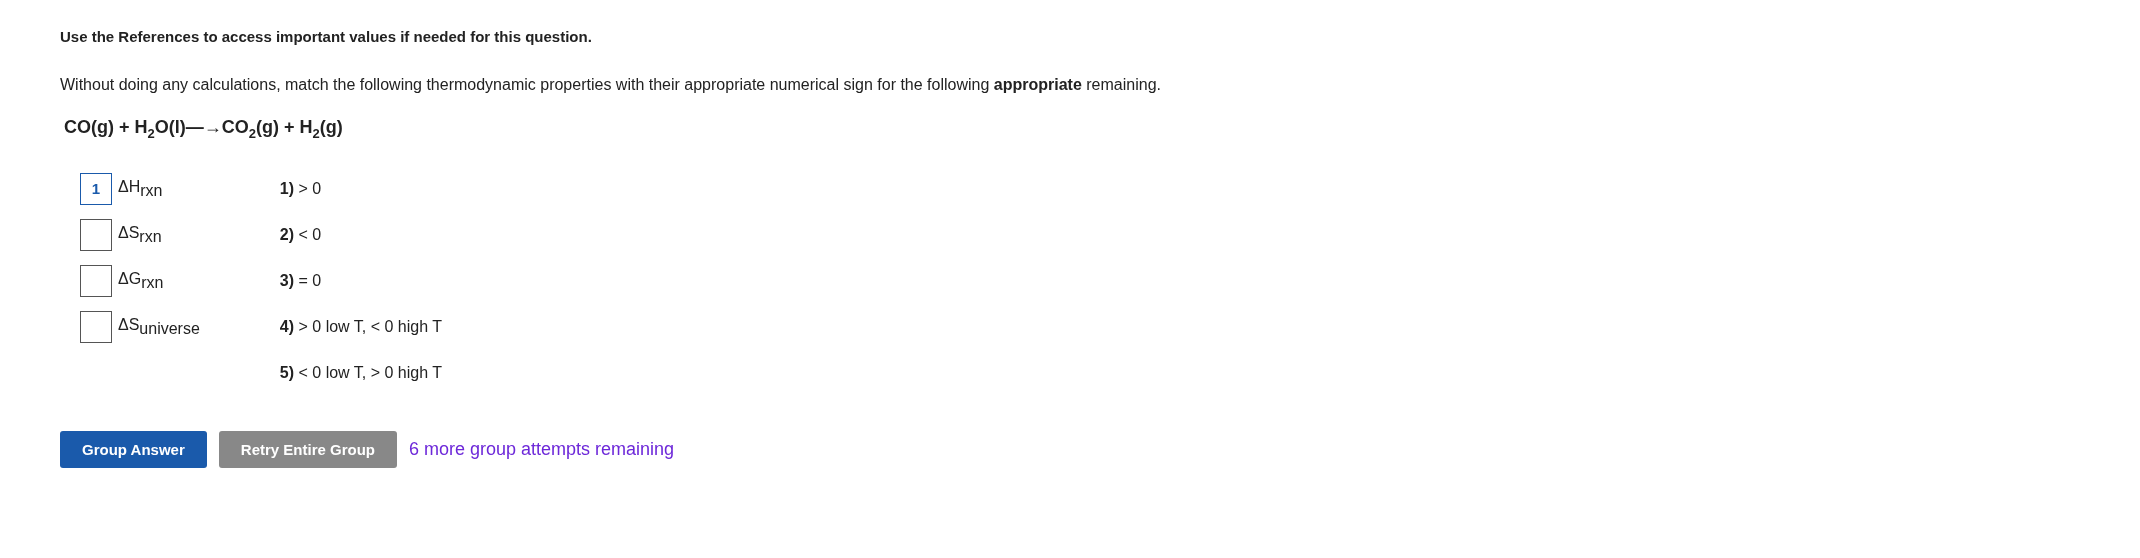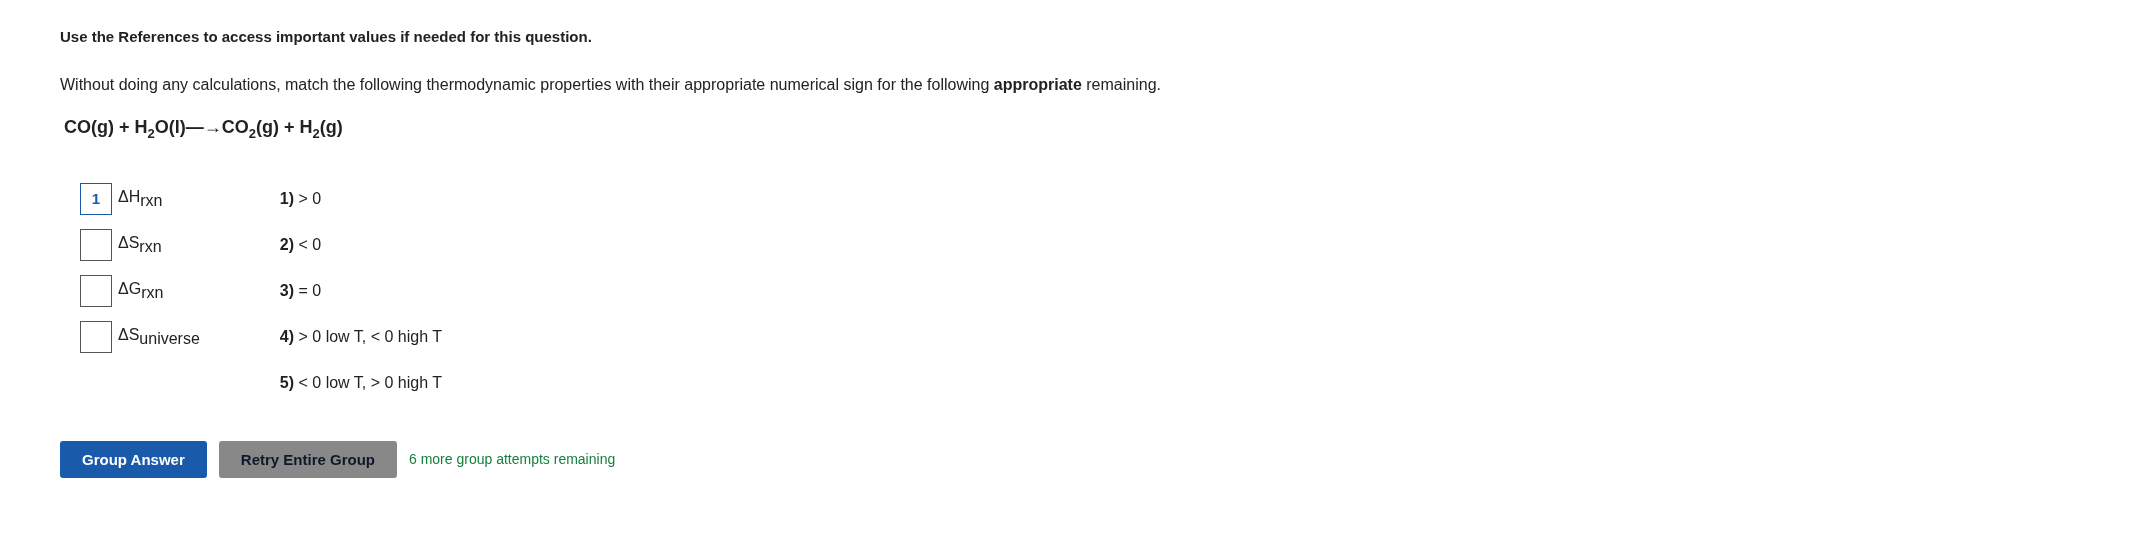--- a/index.html
+++ b/index.html
@@ -20,21 +20,21 @@
       margin-top: 8px;
     }
     .question-text {
       font-size: 16px;
       margin-bottom: 20px;
       line-height: 1.5;
     }
     .reaction-equation {
       font-size: 18px;
       font-weight: bold;
-      margin-bottom: 40px;
+      margin-bottom: 30px;
       margin-left: 4px;
     }
     .reaction-equation sub {
       font-size: 13px;
     }
     .matching-area {
       display: flex;
       flex-direction: row;
       gap: 80px;
       margin-left: 20px;
@@ -100,31 +100,31 @@
       color: #fff;
       border: none;
       padding: 10px 22px;
       font-size: 15px;
       font-weight: bold;
       cursor: pointer;
       border-radius: 3px;
     }
     .btn-retry {
       background: #888;
-      color: #0f172a;
+      color: #ffffff;
       border: none;
       padding: 10px 22px;
       font-size: 15px;
       font-weight: bold;
       cursor: pointer;
       border-radius: 3px;
     }
     .attempts-text {
-      font-size: 14px;
-      color: #15803d;
+      font-size: 18px;
+      color: #6d28d9;
     }
   </style>
 </head>
 <body>
 
 <div class="header-note">
   <span>Use the References to access important values if needed for this question.</span>
 </div>
 
 <div class="question-text">

